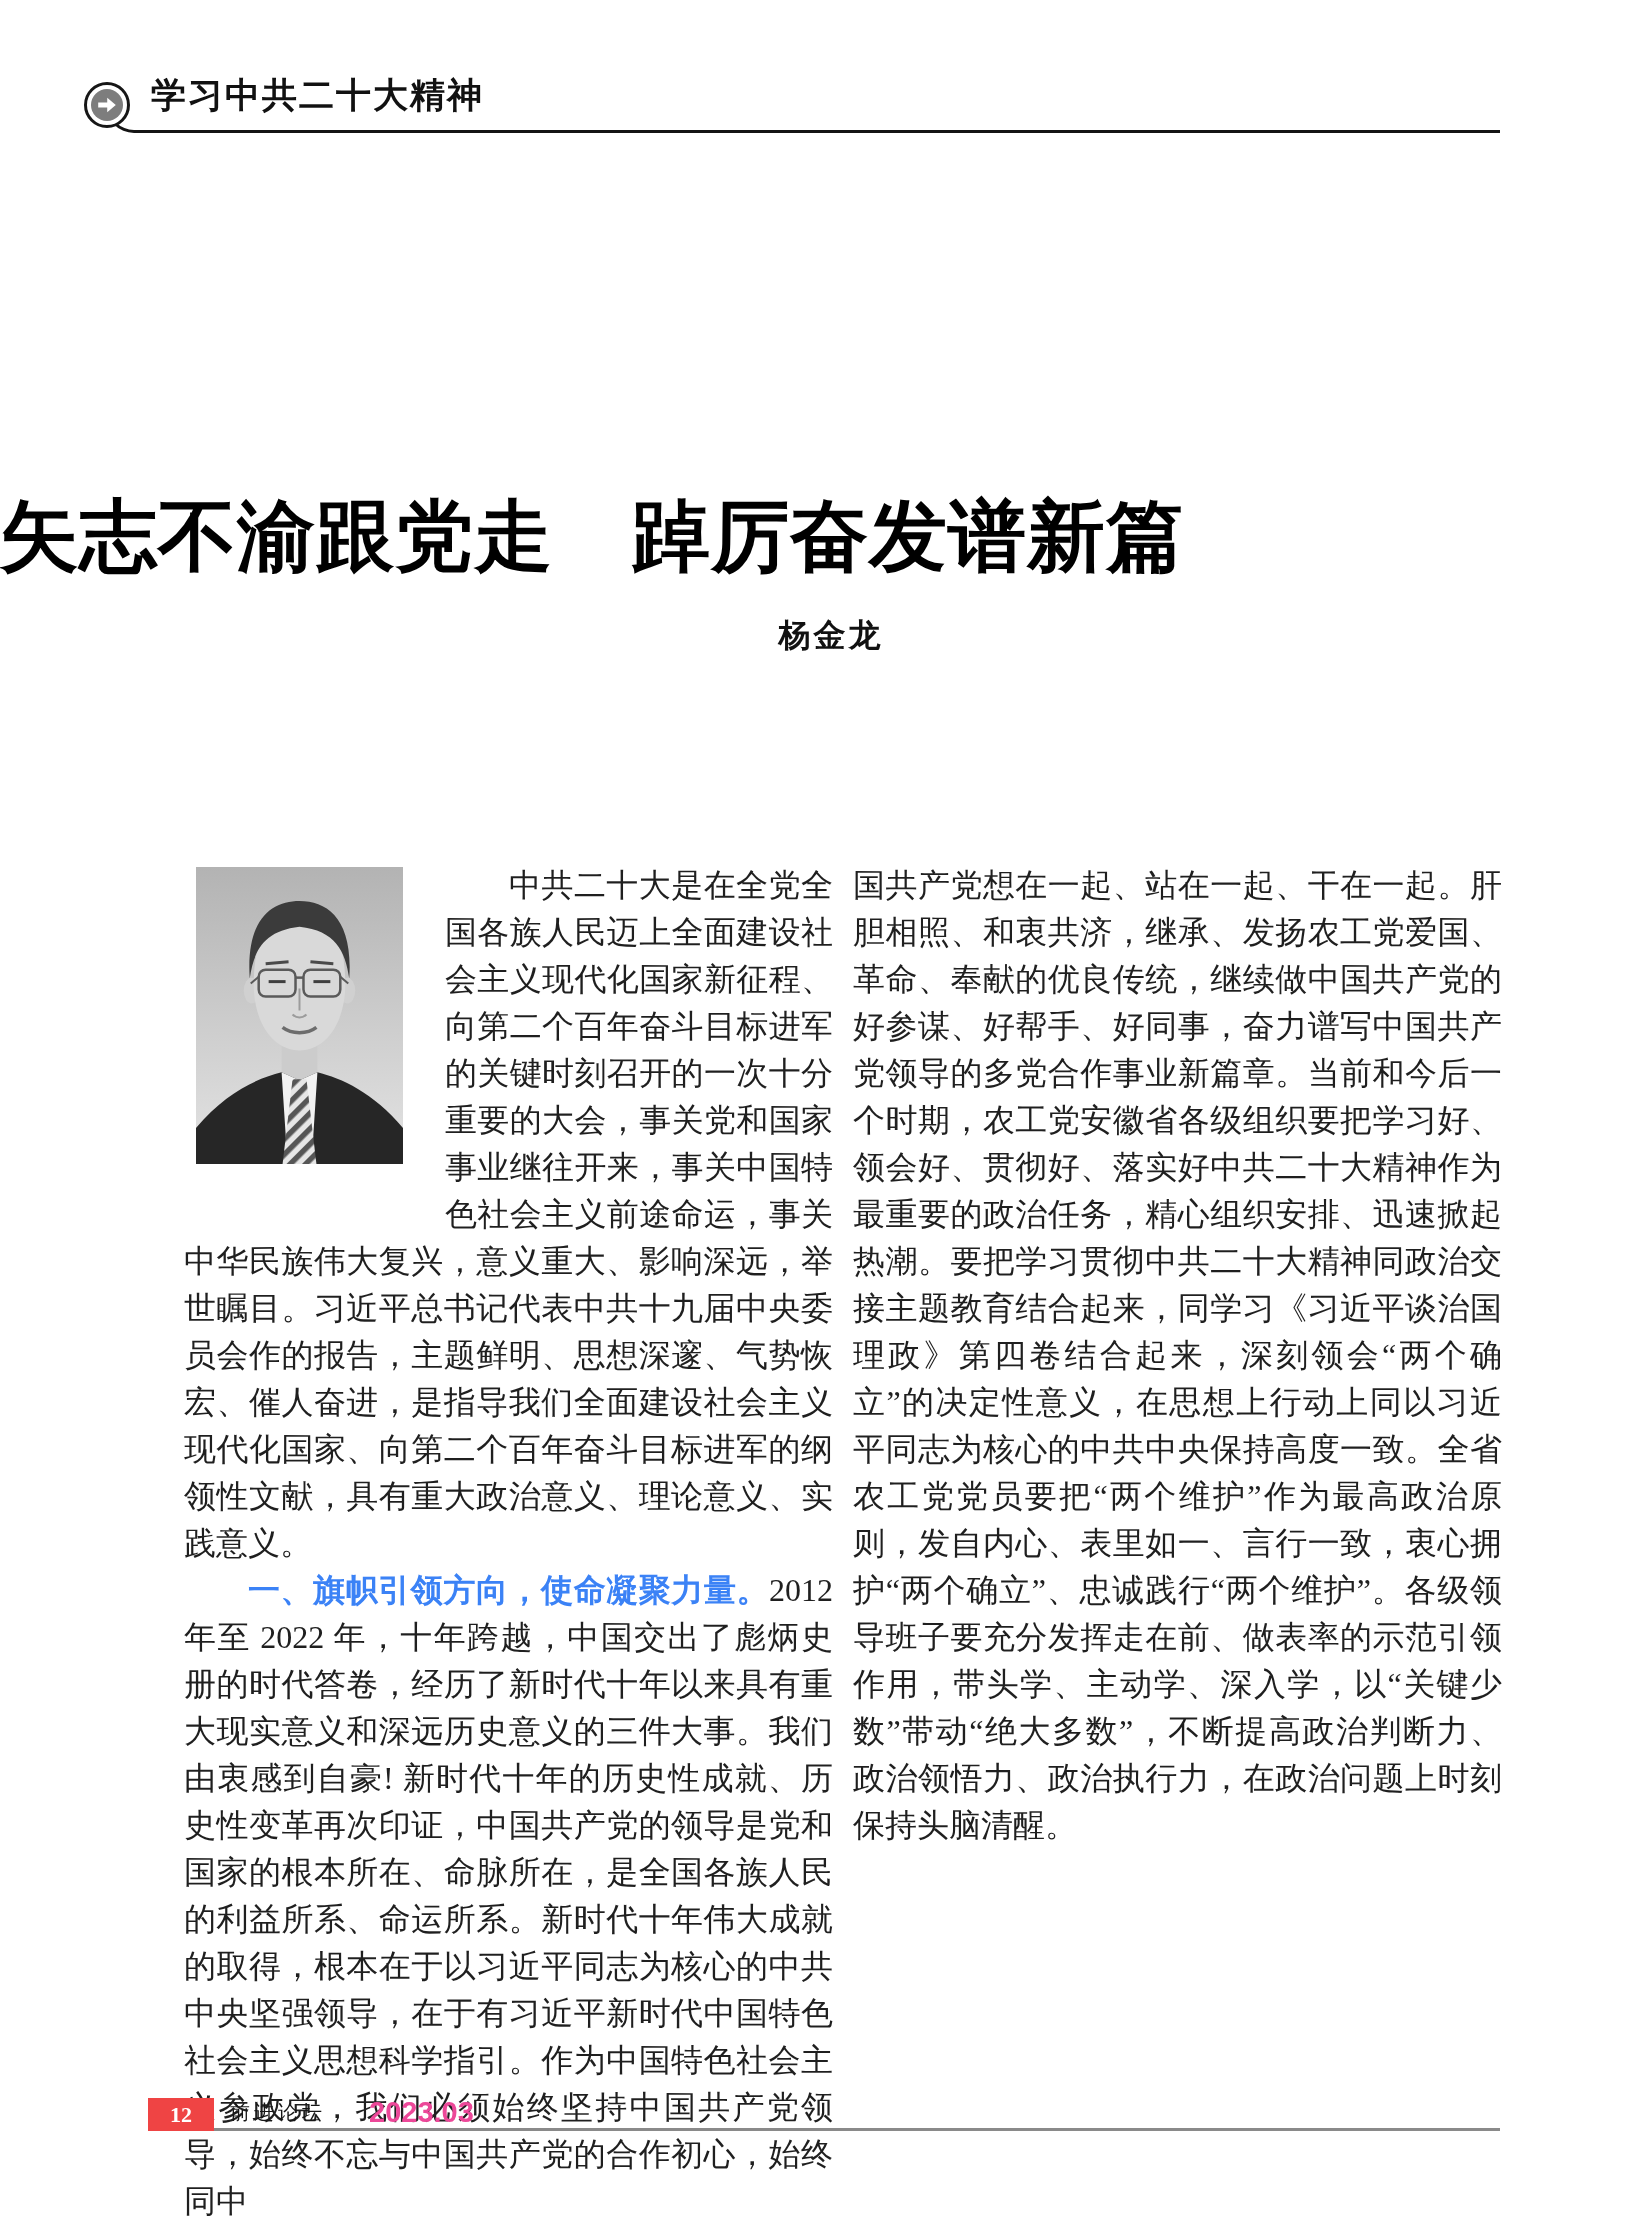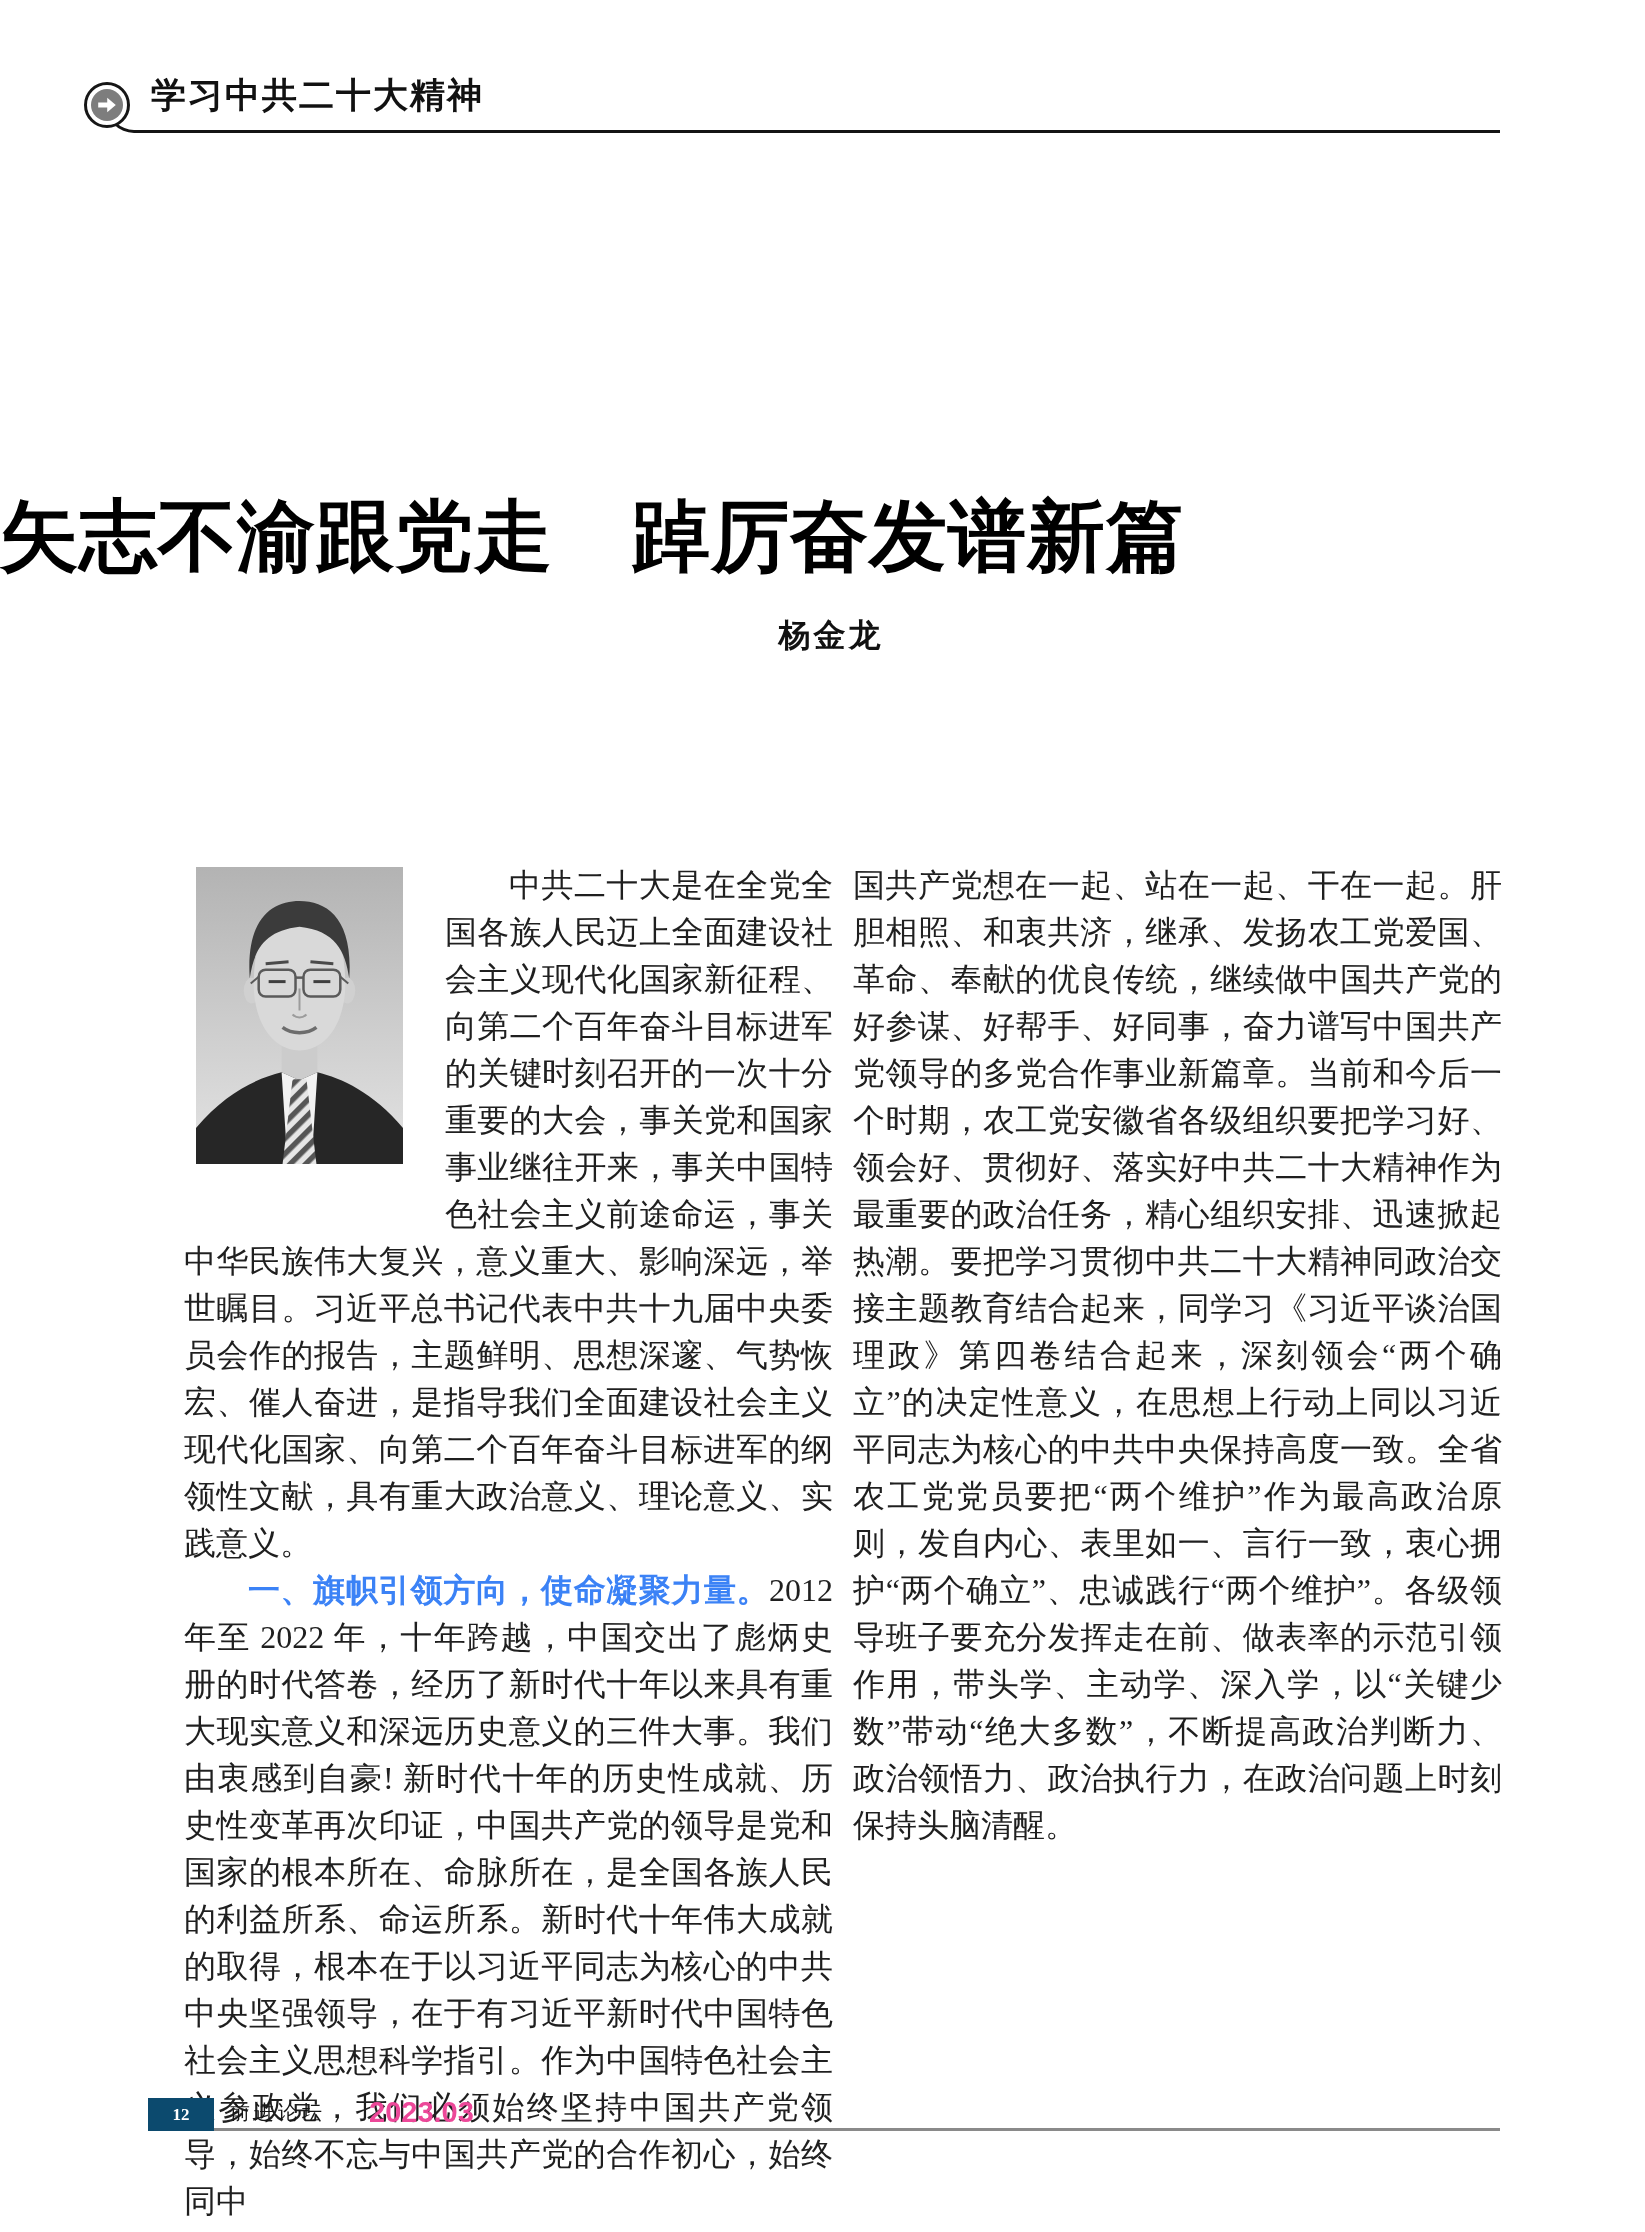--- a/index.html
+++ b/index.html
@@ -82,24 +82,24 @@
   }
 
   
   .footer-rule {
     position: absolute; left: 214px; right: 146px; top: 2128px;
     height: 3px; background: #8a8a8a;
   }
   .page-badge {
     position: absolute; left: 148px; top: 2098px;
     width: 66px; height: 33px;
-    background: #0c4a6e;
+    background: #ef4444;
     color: #ffffff;
     font-family: "Liberation Serif", "DejaVu Serif", serif;
-    font-weight: 700; font-size: 17px;
+    font-weight: 700; font-size: 22px;
     display: flex; align-items: center; justify-content: center;
   }
   .journal-name {
     position: absolute; left: 230px; top: 2095px;
     font-size: 20px; line-height: 34px; color: #161616;
     letter-spacing: 4px;
   }
   .journal-issue {
     position: absolute; left: 369px; top: 2095px;
     font-family: "Liberation Sans", "DejaVu Sans", sans-serif;

